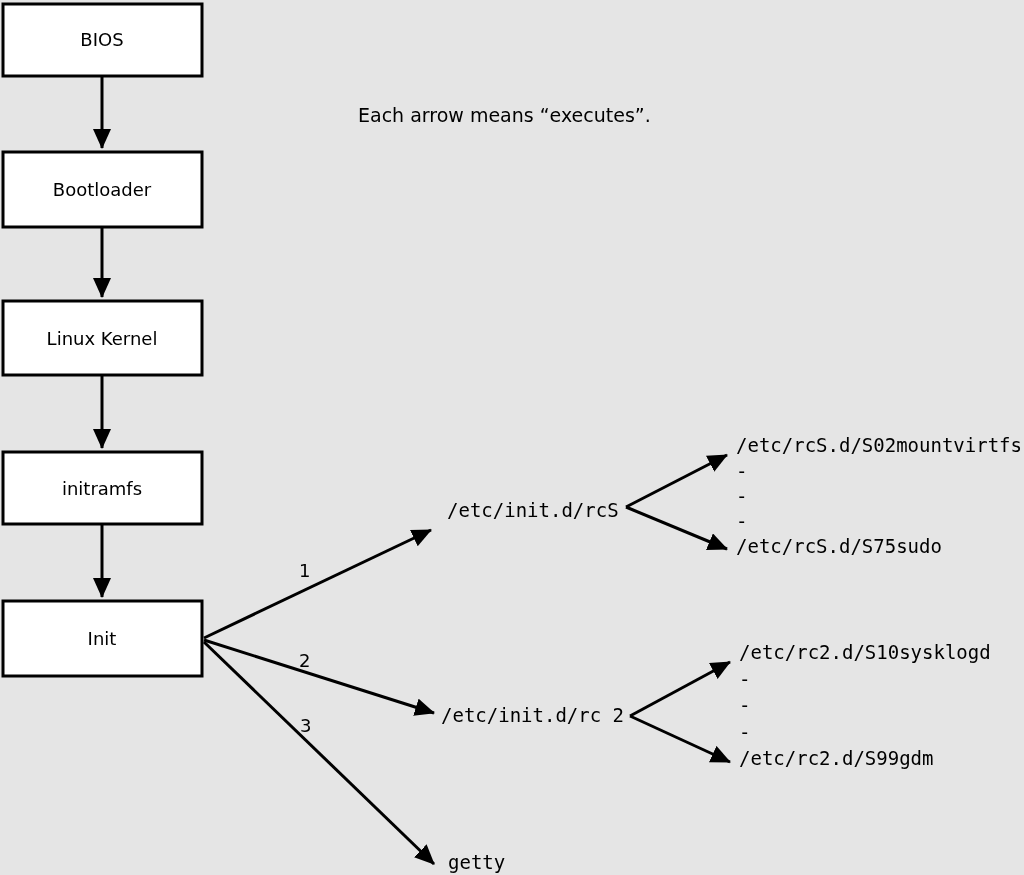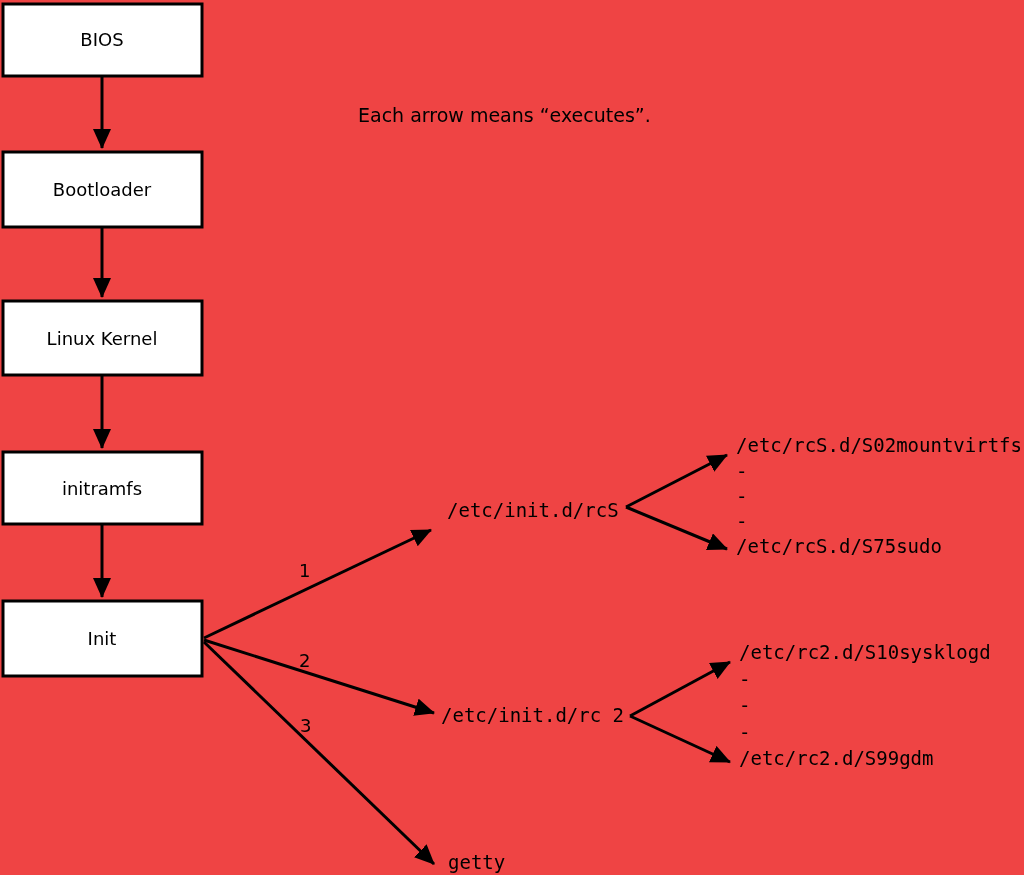--- a/index.html
+++ b/index.html
@@ -4,21 +4,21 @@
 <style>
   html, body {
     margin: 0;
     padding: 0;
     background: #ffffff;
   }
   .canvas {
     position: relative;
     width: 1024px;
     height: 875px;
-    background: #ef4444;
+    background: #e5e5e5;
     overflow: hidden;
   }
   svg { display: block; }
   .box {
     fill: #ffffff;
     stroke: #000000;
     stroke-width: 3;
   }
   .edge {
     stroke: #000000;

